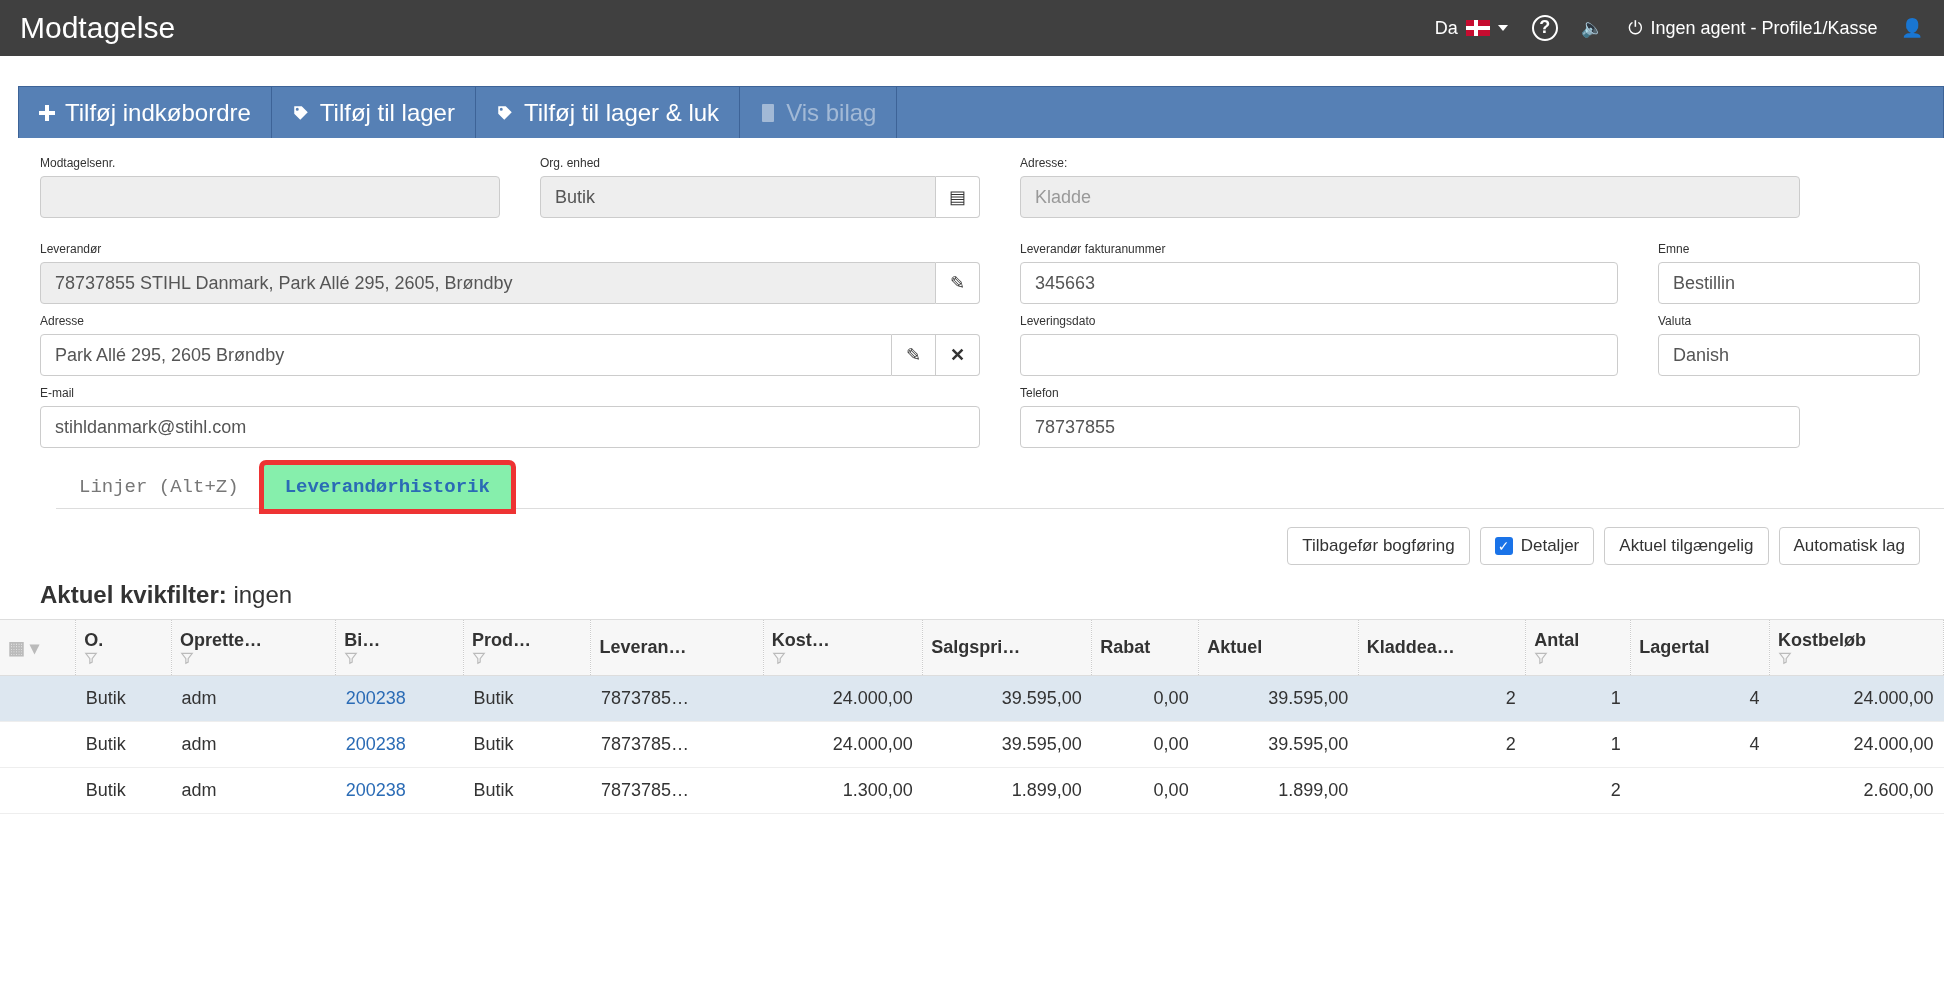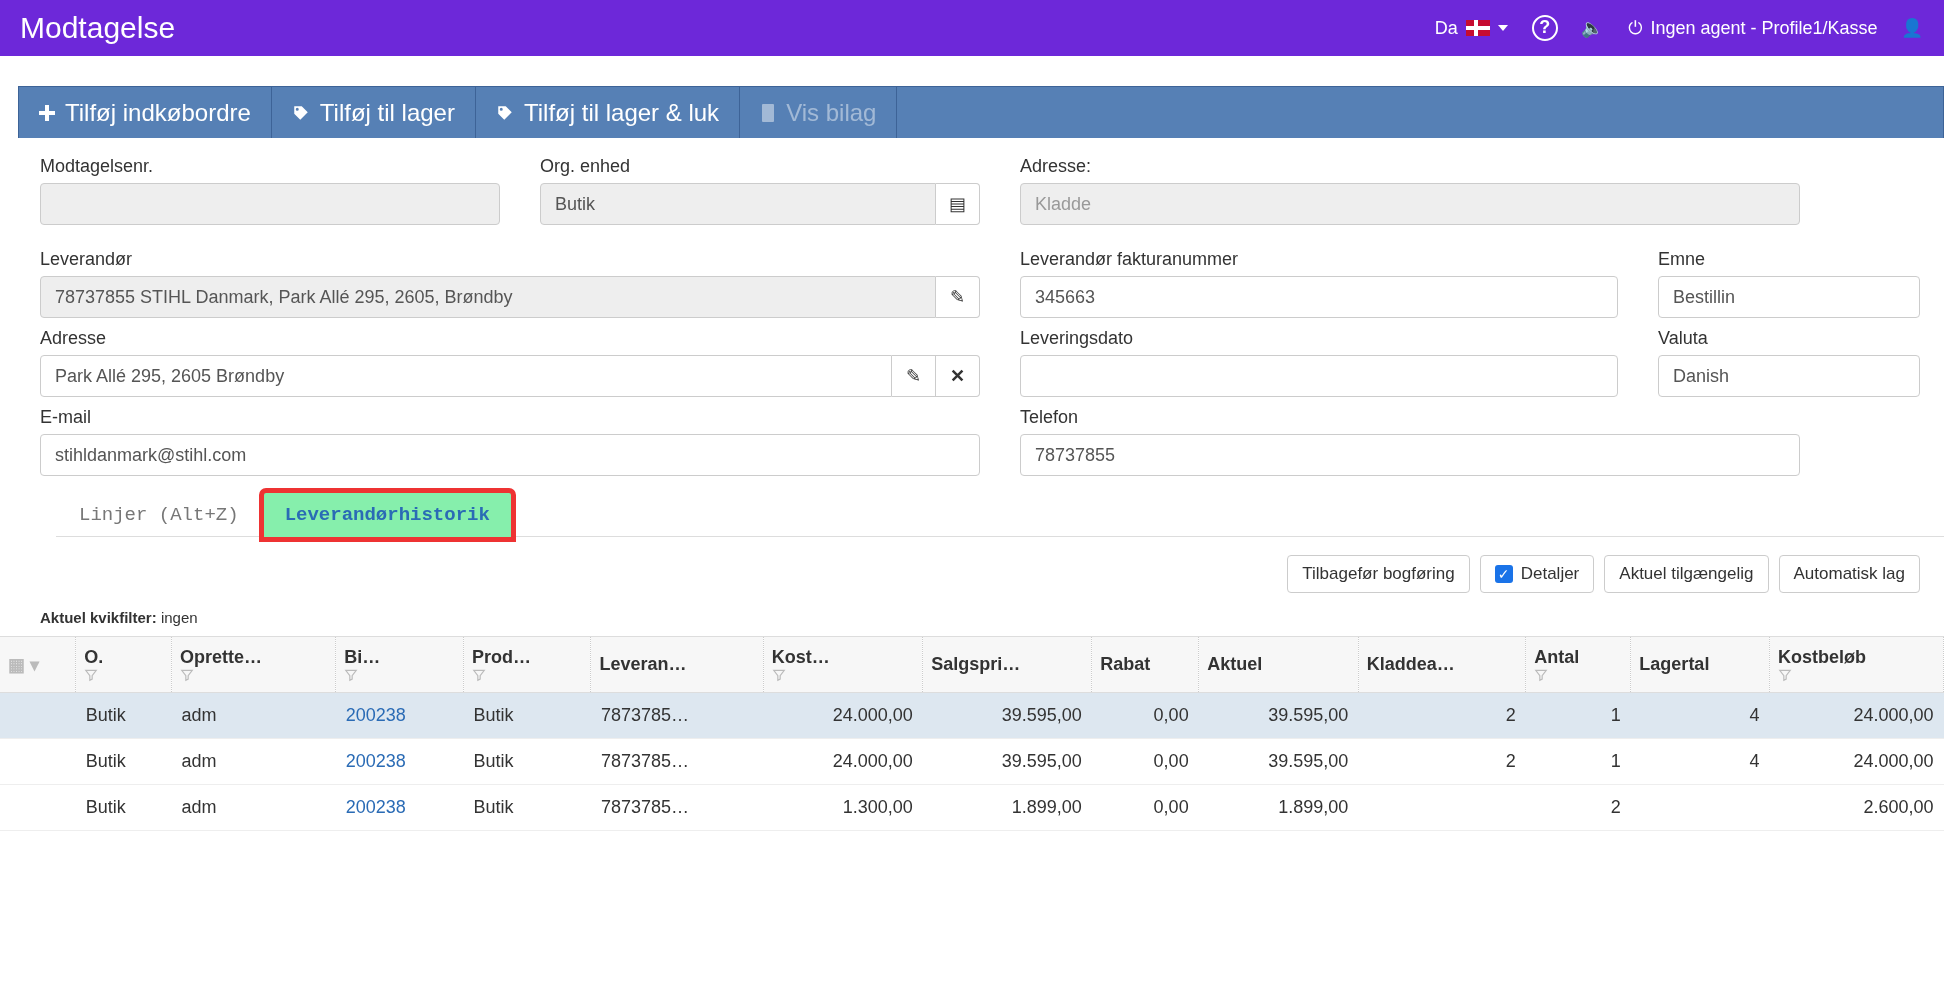--- a/index.html
+++ b/index.html
@@ -1,19 +1,19 @@
 <!DOCTYPE html>
 <html><head>
 <meta charset="utf-8">
 <style>
 * { box-sizing: border-box; margin: 0; padding: 0; }
 body { font-family: -apple-system, BlinkMacSystemFont, "Segoe UI", Arial, sans-serif; background: #fff; color: #333; }
 
 .topbar {
-  background: #6d28d9;
+  background: #404040;
   color: #fff;
   height: 56px;
   display: flex;
   align-items: center;
   padding: 0 20px;
 }
 .topbar .title { font-size: 30px; font-weight: 400; }
 .topbar .spacer { flex: 1; }
 .topbar .group { display: flex; align-items: center; gap: 24px; }
 .topbar .item { display: flex; align-items: center; gap: 8px; font-size: 18px; cursor: pointer; }
@@ -36,21 +36,21 @@
   align-items: center;
   gap: 10px;
   padding: 0 20px;
   color: #fff;
   border-right: 1px solid #3d6397;
   font-size: 24px;
   cursor: pointer;
 }
 .toolbar .btn.disabled { color: rgba(255,255,255,0.45); cursor: default; }
 .field { display:flex; flex-direction:column; gap:6px; }
-.field label { font-size: 18px; color:#333; }
+.field label { font-size: 12px; color:#333; }
 .input-group { display:flex; }
 .input-group input, .input-group .ro {
   flex:1; height:42px; padding: 0 14px; font-size:18px;
   border:1px solid #ccc; border-radius:4px 0 0 4px;
   background:#fff; color:#555;
 }
 .input-group.single input, .input-group.single .ro { border-radius:4px; }
 .ro { background:#eee !important; color:#555; display:flex; align-items:center; }
 .ro.gray { color:#999; }
 .addon {
@@ -80,21 +80,21 @@
 .actions-row {
   display:flex; gap:10px; justify-content:flex-end;
   padding: 18px 24px 10px 40px;
 }
 .actions-row .ab {
   border:1px solid #ccc; border-radius:4px; padding: 8px 14px;
   font-size:17px; background:#fff; cursor:pointer; display:flex; align-items:center; gap:8px;
 }
 .chk { width:18px; height:18px; background:#1a73e8; border-radius:3px; display:flex; align-items:center; justify-content:center; color:#fff; font-size:14px; }
 
-.filter-label { padding: 6px 0 10px 40px; font-size:15px; }
+.filter-label { padding: 6px 0 10px 40px; font-size:24px; }
 .filter-label b { font-weight:700; }
 
 .grid { width:100%; border-collapse:collapse; font-size:18px; }
 .grid th {
   background:#f7f7f7; border-top:1px solid #ddd; border-bottom:1px solid #ddd;
   padding:10px 8px; text-align:left; font-weight:600; color:#333; position:relative;
   border-right:1px dotted #ccc;
 }
 .grid th .f { color:#bbb; margin-left:4px; }
 .grid td { padding:12px 10px; border-bottom:1px solid #eee; }

